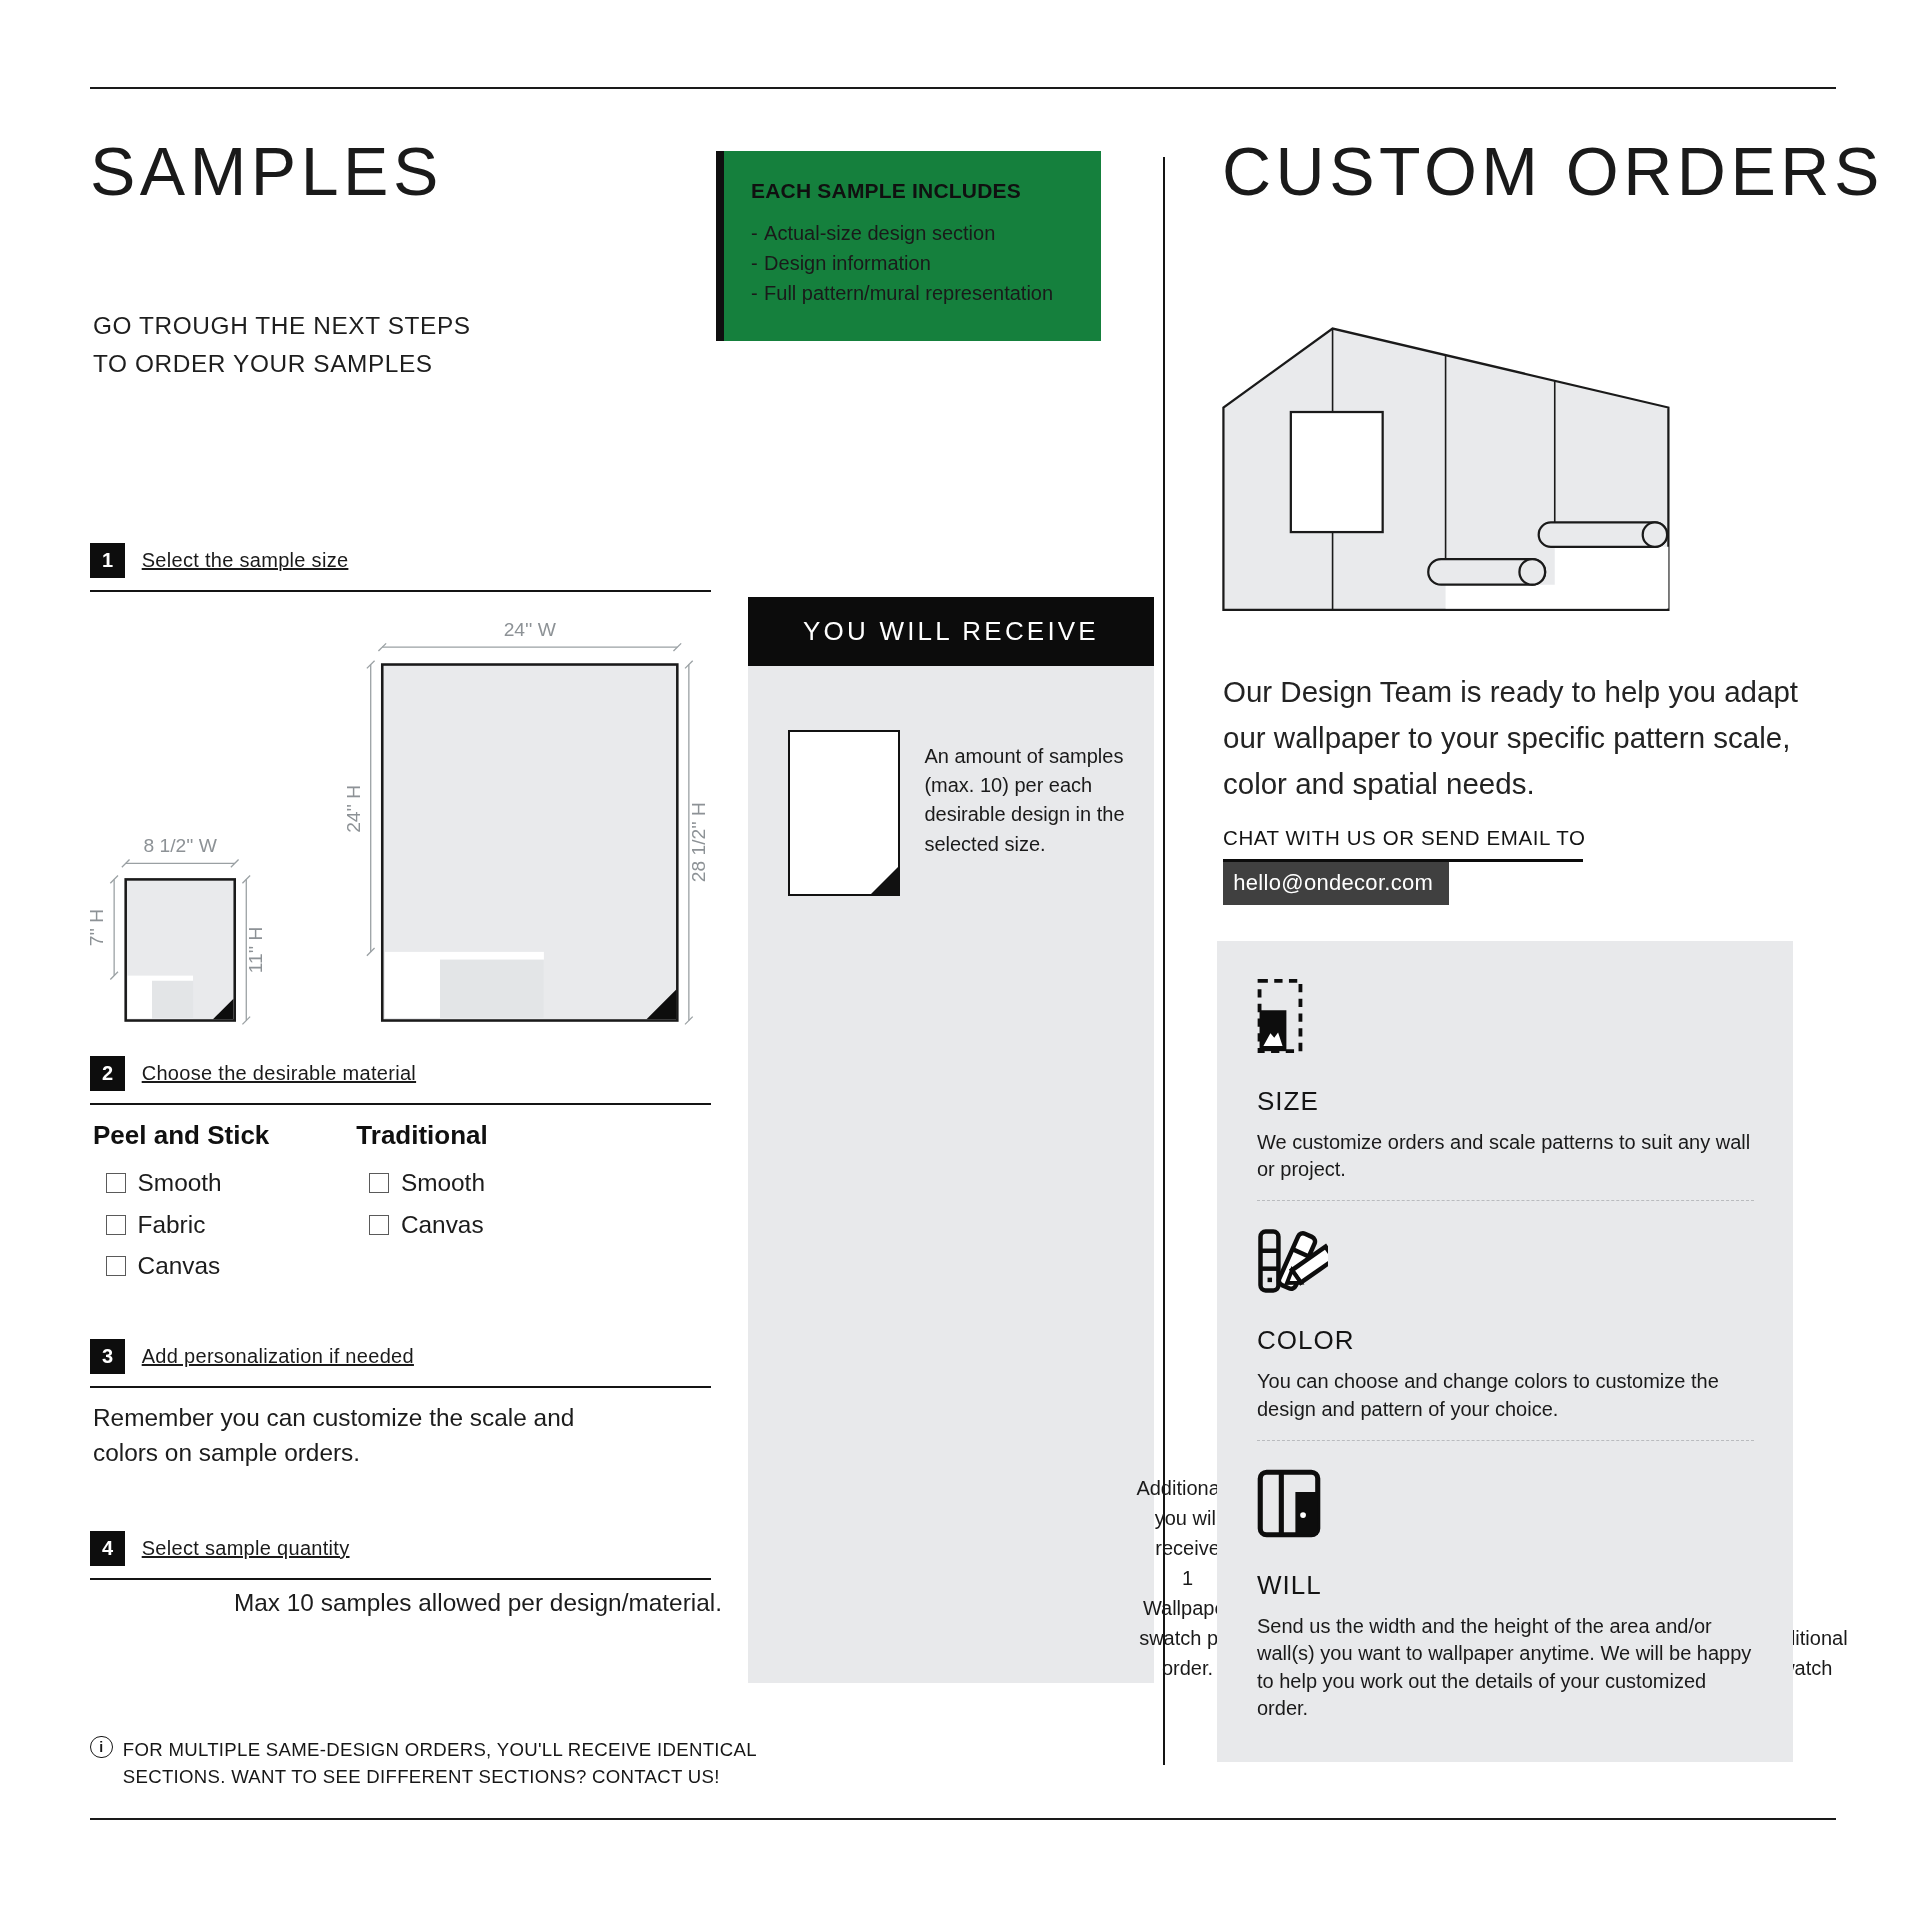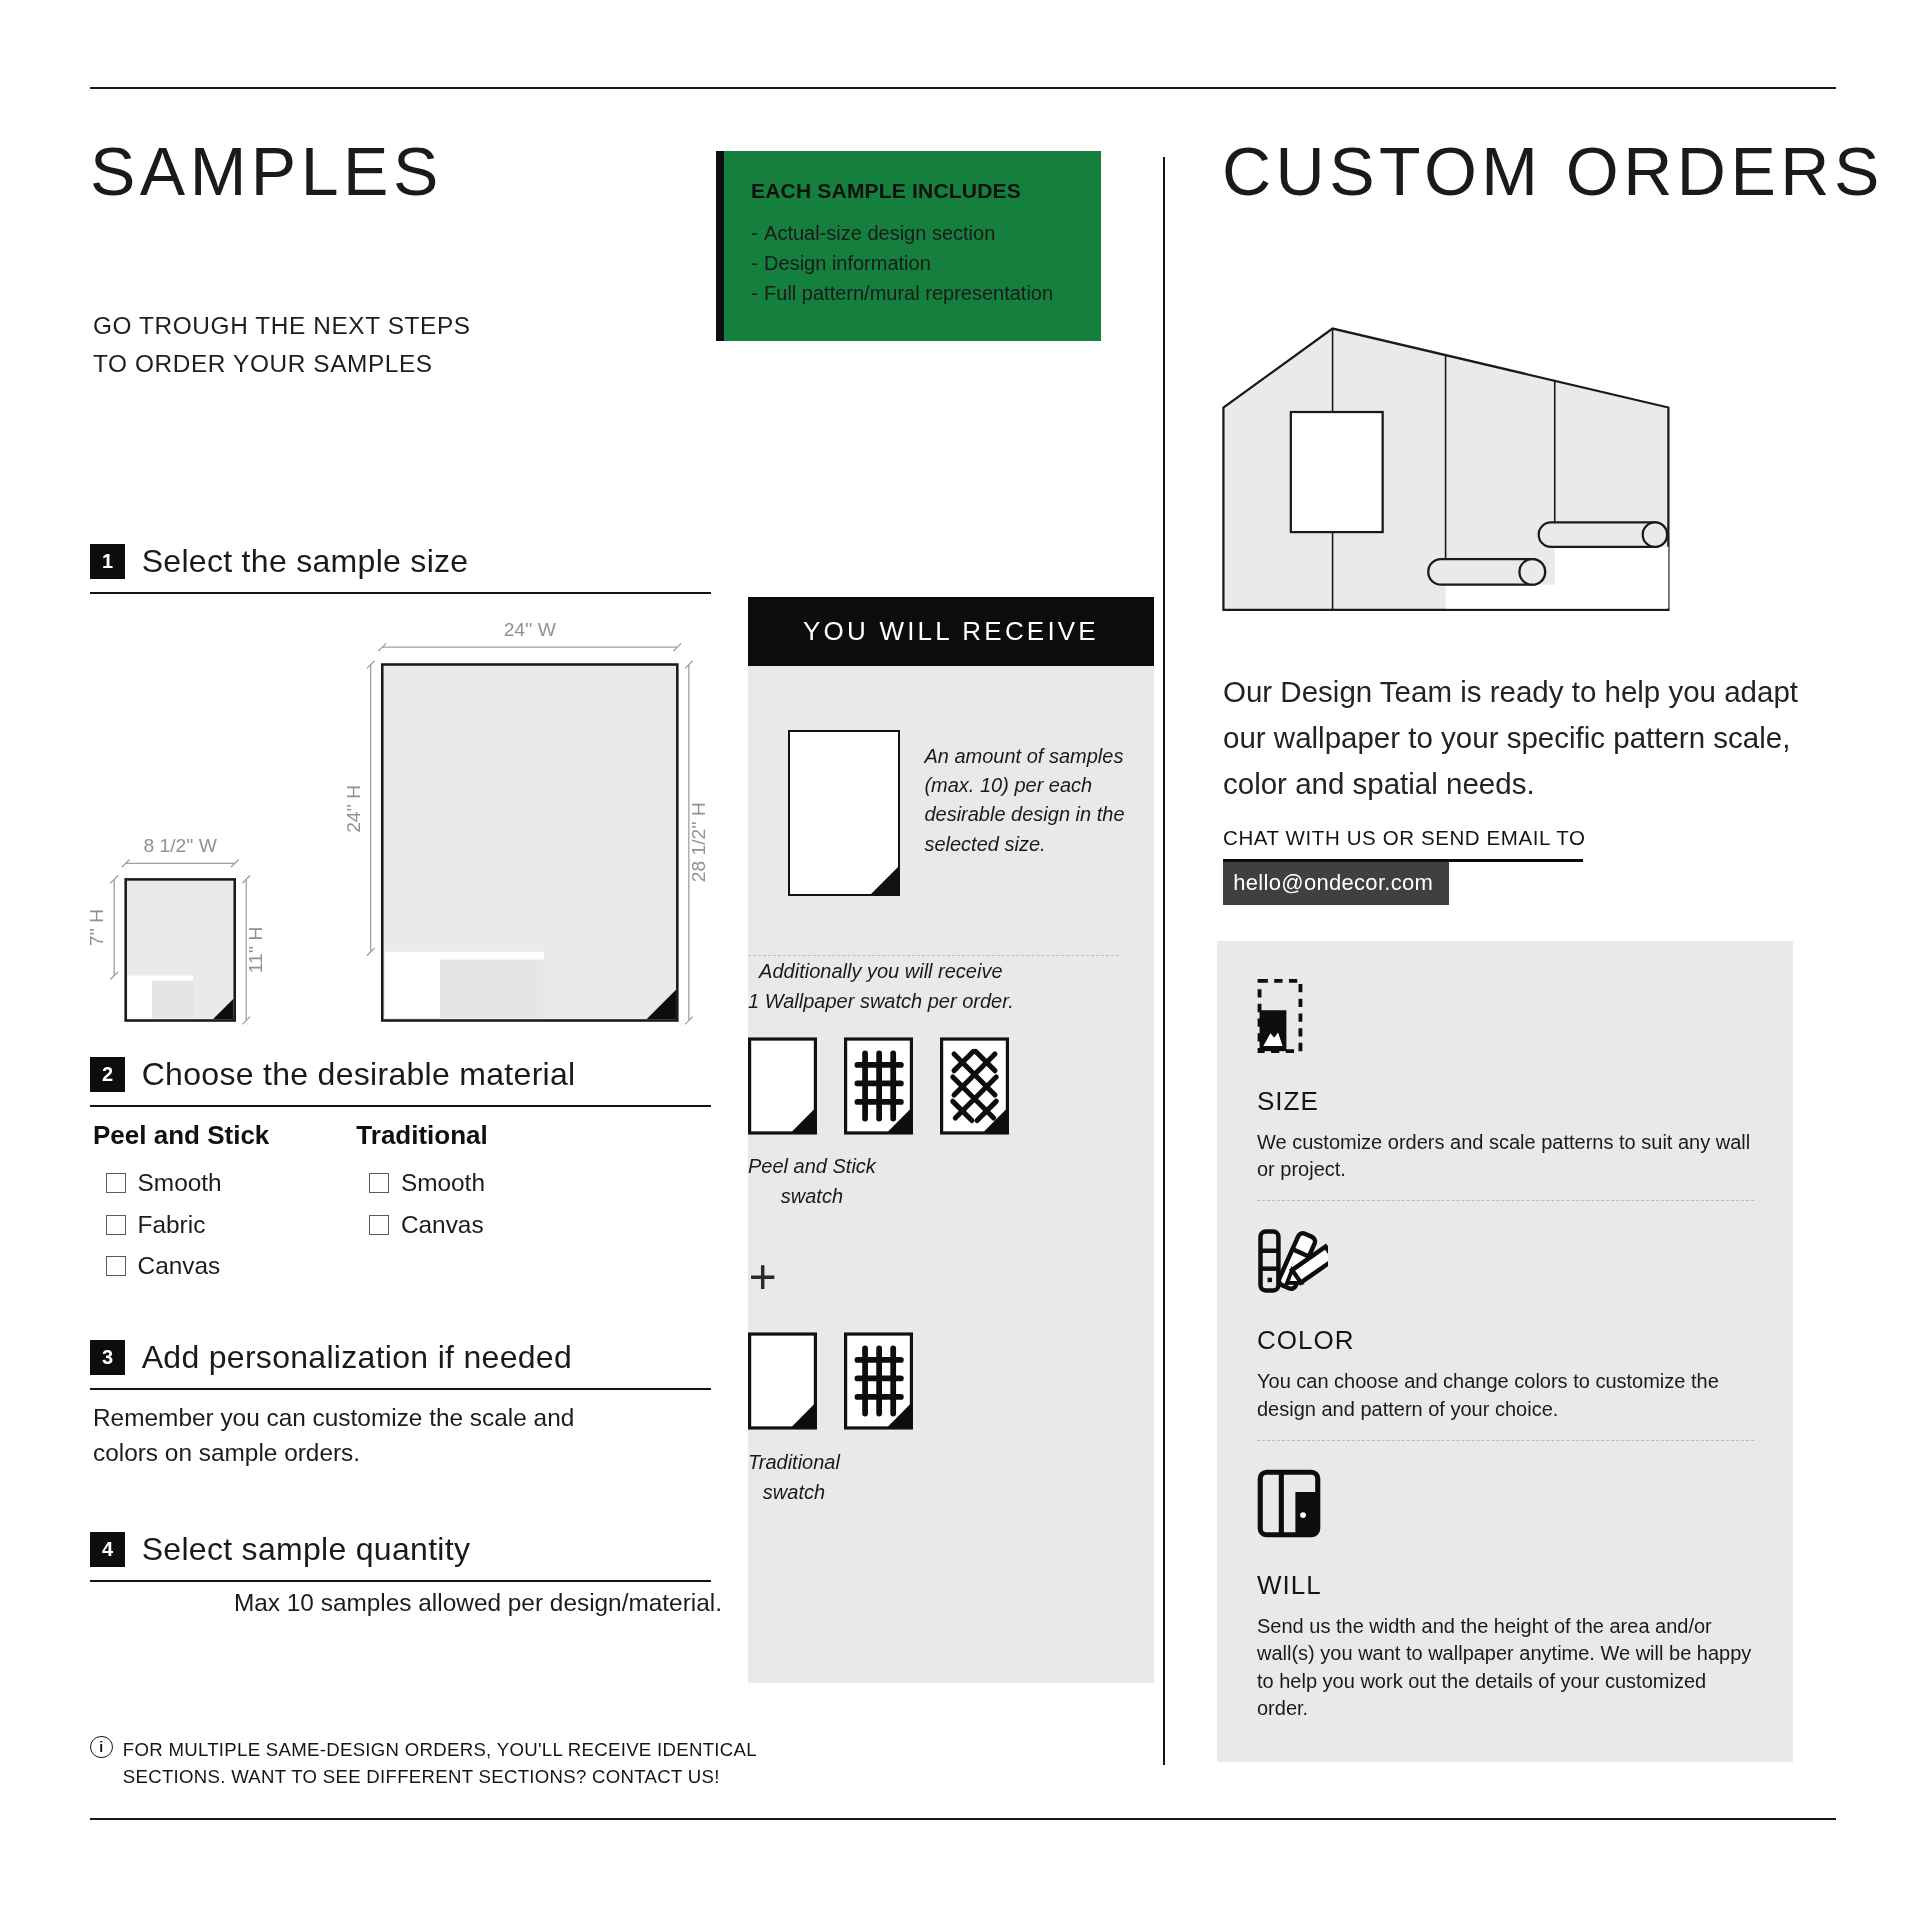--- a/index.html
+++ b/index.html
@@ -14,21 +14,21 @@
   .main-title{position:absolute;font-size:68px;font-weight:300;letter-spacing:4.5px;color:#1a1a1a;white-space:nowrap;}
   #samples-title{left:90px;top:132px;}
   #custom-title{left:1222px;top:132px;}
   .subtitle{position:absolute;left:93px;top:307px;font-size:24.4px;line-height:1.55;letter-spacing:0.6px;color:#1e1e1e;}
   .subtitle span{display:block;}
 
   .step-header{position:absolute;left:90px;width:621px;display:flex;align-items:center;
                border-bottom:2.6px solid #141414;padding-bottom:11.6px;}
   .step-chip{flex:none;width:35px;height:35px;background:#0d0d0d;color:#fff;font-size:20px;font-weight:700;
              display:flex;align-items:center;justify-content:center;margin-right:16.7px;}
-  .step-title{font-size:32px;color:#1a1a1a;letter-spacing:0.3px;}
+  .step-title{font-size:20px;color:#1a1a1a;letter-spacing:0.3px;text-decoration:underline;}
 
   .materials{position:absolute;left:93px;top:1120px;display:flex;gap:87px;}
   .mat-col .mat-head{font-size:26px;font-weight:700;color:#101010;margin-bottom:18px;}
   .mat-item{display:flex;align-items:center;font-size:24.4px;color:#1c1c1c;margin-bottom:13.5px;padding-left:13px;}
   .checkbox{flex:none;width:18px;height:18px;border:1.9px solid #5a5a5a;margin-right:11.6px;background:#fff;}
 
   .step-para{position:absolute;left:93px;font-size:24.4px;line-height:1.45;color:#1c1c1c;}
   #step3-para{top:1400px;width:501px;}
   #step4-para{top:1585px;width:629px;text-align:right;}
 
@@ -41,21 +41,21 @@
   
   .includes-box{position:absolute;left:716px;top:151px;width:385px;box-sizing:border-box;
                 background:#15803d;border-left:8.3px solid #0f0f0f;padding:28px 23px 33px 27px;}
   .includes-title{font-size:21px;font-weight:700;color:#101010;margin-bottom:15.4px;letter-spacing:0.2px;}
   .inc-item{display:flex;font-size:20px;line-height:1.5;color:#1a1a1a;}
   .inc-item .dash{flex:none;margin-right:6.4px;}
 
   .receive-banner{position:absolute;left:748px;top:597px;width:406px;height:69px;background:#0c0c0c;
                   color:#ffffff;font-size:26px;letter-spacing:3.2px;display:flex;align-items:center;justify-content:center;}
   .receive-panel{position:absolute;left:748px;top:666px;width:406px;height:1017px;background:#e8e9eb;
-                 box-sizing:border-box;display:flex;flex-direction:column;align-items:flex-start;font-style:italic;}
+                 box-sizing:border-box;display:flex;align-items:flex-end;}
   .paper-row{display:flex;align-self:flex-start;margin:64px 0 0 40px;gap:24.4px;}
   .paper-icon{flex:none;position:relative;width:108px;height:162px;background:#ffffff;border:2.6px solid #111;}
   .paper-fold{position:absolute;right:-0.6px;bottom:-0.6px;width:0;height:0;
               border-left:29.5px solid transparent;border-bottom:29.5px solid #111;}
   .paper-text{width:212px;font-size:20px;line-height:1.47;color:#1a1a1a;padding-top:11.6px;}
   .dash-div{width:371px;border-top:1.9px dashed #b9bbbe;margin-top:59px;}
   .additionally{text-align:center;font-size:20px;line-height:1.5;color:#1a1a1a;}
   .additionally span{display:block;}
   .swatch-row{display:flex;gap:27px;margin-top:20.5px;align-items:flex-end;}
   .swatch-label{margin-top:16.7px;text-align:center;font-size:20px;line-height:1.5;color:#1a1a1a;}

